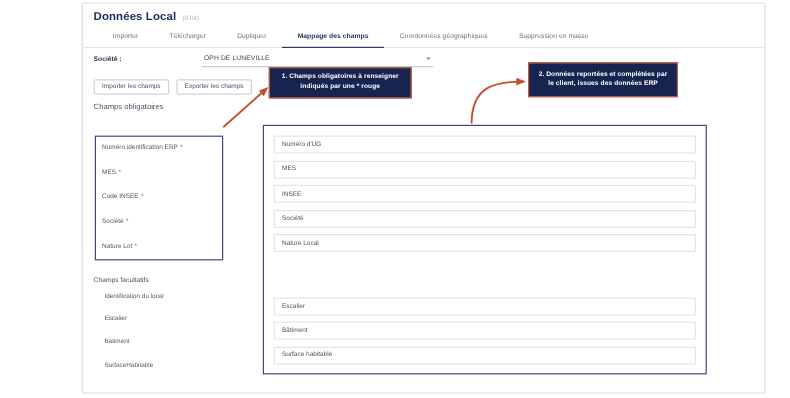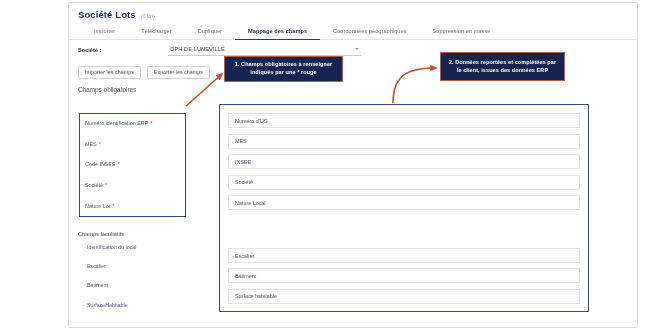--- a/index.html
+++ b/index.html
@@ -289,21 +289,21 @@
     height: 332px;
     pointer-events: none;
   }
 </style>
 </head>
 <body>
 
 <div class="app-card">
 
   <div class="page-header">
-    <span class="page-title">Société Lots</span>
+    <span class="page-title">Données Local</span>
     <span class="page-count">(0 lot)</span>
   </div>
 
   <div class="tabbar">
     <div class="tabs">
       <div class="tab">Importer</div>
       <div class="tab">Télécharger</div>
       <div class="tab">Dupliquer</div>
       <div class="tab active">Mappage des champs</div>
       <div class="tab">Coordonnées géographiques</div>

